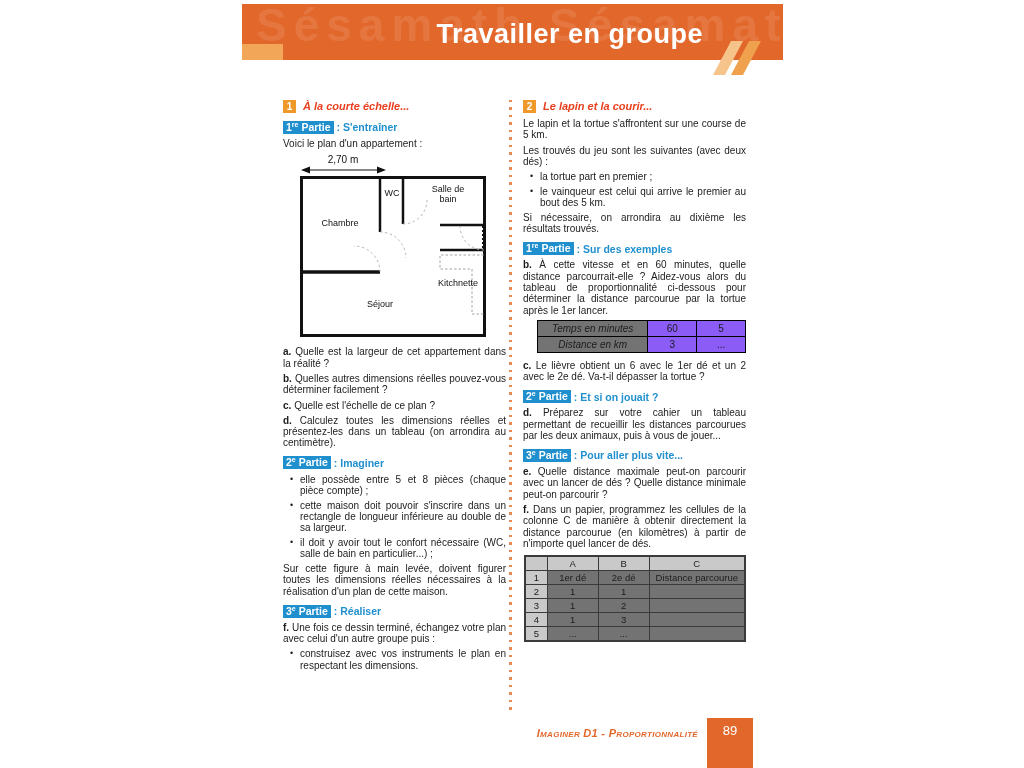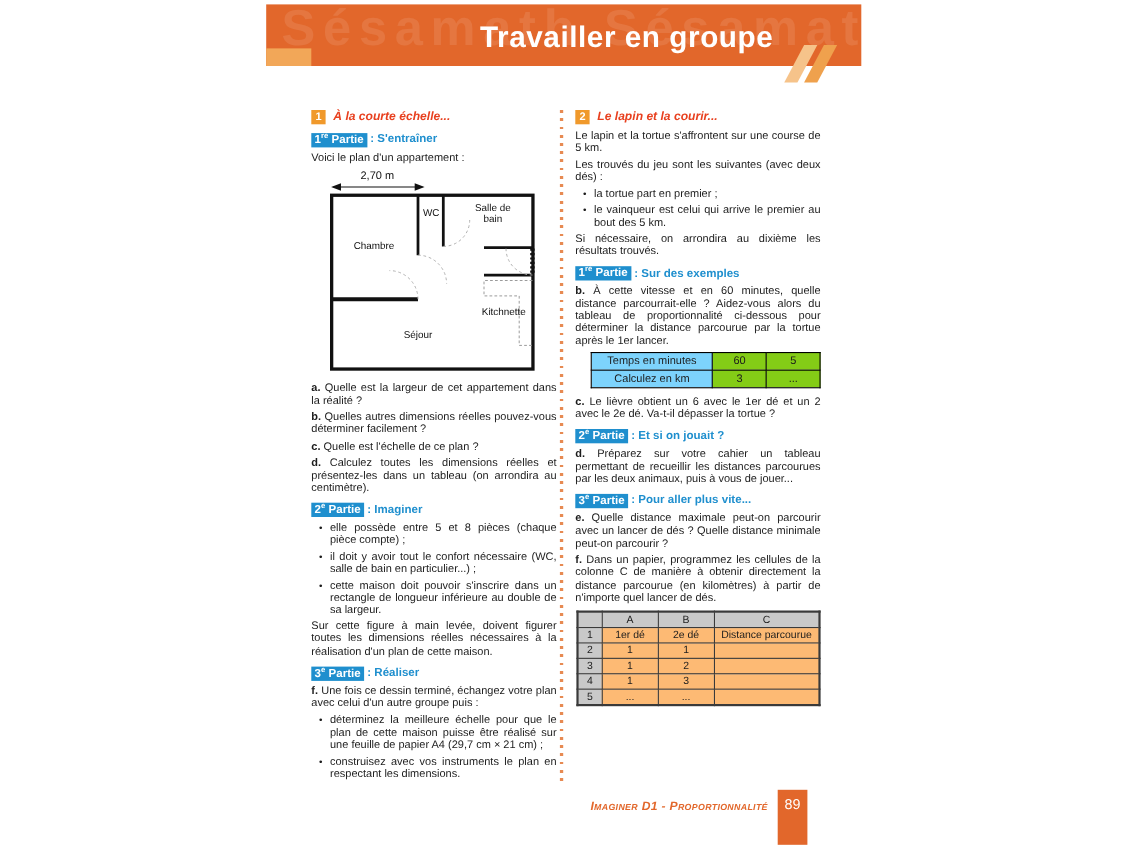--- a/index.html
+++ b/index.html
@@ -36,33 +36,33 @@
   .blt{position:relative;padding-left:17px;margin:0 0 3.5px;}
   .blt::before{content:"\2022";position:absolute;left:7px;top:0;font-size:9px;}
   .bold{font-weight:bold;}
   
   .plan-wrap{margin:2px 0 5px 10px;}
   .plan-wrap svg text{font-family:"Liberation Sans",sans-serif;}
   
   table{border-collapse:collapse;}
   .ptable{margin:3px 0 7px 14px;font-size:10px;}
   .ptable td{border:1px solid #000;height:15px;padding:0 4px;text-align:center;}
-  .ptable .lblcell{background:#7dd3fc;width:106px;}
-  .ptable .valcell{width:42px;background:#84cc16;}
+  .ptable .lblcell{background:#737373;width:106px;font-style:italic;}
+  .ptable .valcell{width:42px;background:#8b5cf6;}
   
   .sheet{margin:6px 0 0 1px;font-size:9.5px;border:2px solid #3a3a3a;}
-  .sheet td{border:1px solid #3a3a3a;text-align:center;height:13px;padding:0 2px;background:#fdba74;}
+  .sheet td{border:1px solid #3a3a3a;text-align:center;height:13px;padding:0 2px;background:#737373;}
   .sheet .hd{background:#C9C9C9;}
   .sheet .cnum{width:18px;}
   .sheet .ca,.sheet .cb{width:50px;}
   .sheet .cc{width:96px;}
   
   .chapter{position:absolute;right:326px;top:727px;color:#E2672B;font-weight:bold;font-style:italic;
     font-variant:small-caps;font-size:11px;letter-spacing:0.3px;}
-  .pagebox{position:absolute;left:707px;top:718px;width:27px;height:50px;background:#E2672B;
+  .pagebox{position:absolute;left:707px;top:718px;width:46px;height:50px;background:#E2672B;
     color:#ffffff;font-size:13px;text-align:center;}
   .pagebox span{display:block;margin-top:5px;}
 </style>
 </head>
 <body>
 
 <div class="banner">
   <div class="watermark">Sésamath Sésamath</div>
   <div class="banner-title">Travailler en groupe</div>
 </div>
@@ -121,32 +121,31 @@
   <p><span class="qlbl">b.</span> <span>Quelles autres dimensions réelles pouvez-vous déterminer facilement ?</span></p>
   <p><span class="qlbl">c.</span> <span>Quelle est l'échelle de ce plan ?</span></p>
   <p><span class="qlbl">d.</span> <span>Calculez toutes les dimensions réelles et présentez-les dans un tableau (on arrondira au centimètre).</span></p>
 
   <div class="part">
     <span class="pbadge"><span>2</span><sup>e</sup> <span>Partie</span></span><span>: Imaginer</span>
   </div>
 
 
   <div class="blt">elle possède entre 5 et 8 pièces (chaque pièce compte) ;</div>
+  <div class="blt">cette maison doit pouvoir s'inscrire dans un rectangle de longueur inférieure au double de sa largeur.</div>
   <div class="blt">il doit y avoir tout le confort nécessaire (WC, salle de bain en particulier...) ;</div>
-  <div class="blt">cette maison doit pouvoir s'inscrire dans un rectangle de longueur inférieure au double de sa largeur.</div>
 
   <p>Sur cette figure à main levée, doivent figurer toutes les dimensions réelles nécessaires à la réalisation d'un plan de cette maison.</p>
 
   <div class="part">
     <span class="pbadge"><span>3</span><sup>e</sup> <span>Partie</span></span><span>: Réaliser</span>
   </div>
 
   <p><span class="qlbl">f.</span> <span>Une fois ce dessin terminé, échangez votre plan avec celui d'un autre groupe puis :</span></p>
 
-  <div class="blt">déterminez la meilleure échelle pour que le plan de cette maison puisse être réalisé sur une feuille de papier A4 (29,7 cm × 21 cm) ;</div>
   <div class="blt">construisez avec vos instruments le plan en respectant les dimensions.</div>
 </div>
 
 <div class="col col-right">
   <div class="exrow">
     <span class="exnum">2</span>
     <span class="extitle">Le lapin et la courir...</span>
   </div>
 
   <p>Le lapin et la tortue s'affrontent sur une course de 5 km.</p>
@@ -164,21 +163,21 @@
   <p><span class="qlbl">b.</span> <span>À cette vitesse et en 60 minutes, quelle distance parcourrait-elle ? Aidez-vous alors du tableau de proportionnalité ci-dessous pour déterminer la distance parcourue par la tortue après le 1er lancer.</span></p>
 
   <table class="ptable">
     <tbody>
         <tr>
       <td class="lblcell">Temps en minutes</td>
       <td class="valcell">60</td>
       <td class="valcell">5</td>
     </tr>
     <tr>
-      <td class="lblcell">Calculez en km</td>
+      <td class="lblcell">Distance en km</td>
       <td class="valcell">3</td>
       <td class="valcell">...</td>
     </tr>
   </tbody>
     </table>
 
   <p><span class="qlbl">c.</span> <span>Le lièvre obtient un 6 avec le 1er dé et un 2 avec le 2e dé. Va-t-il dépasser la tortue ?</span></p>
 
   <div class="part">
     <span class="pbadge"><span>2</span><sup>e</sup> <span>Partie</span></span><span>: Et si on jouait ?</span>

